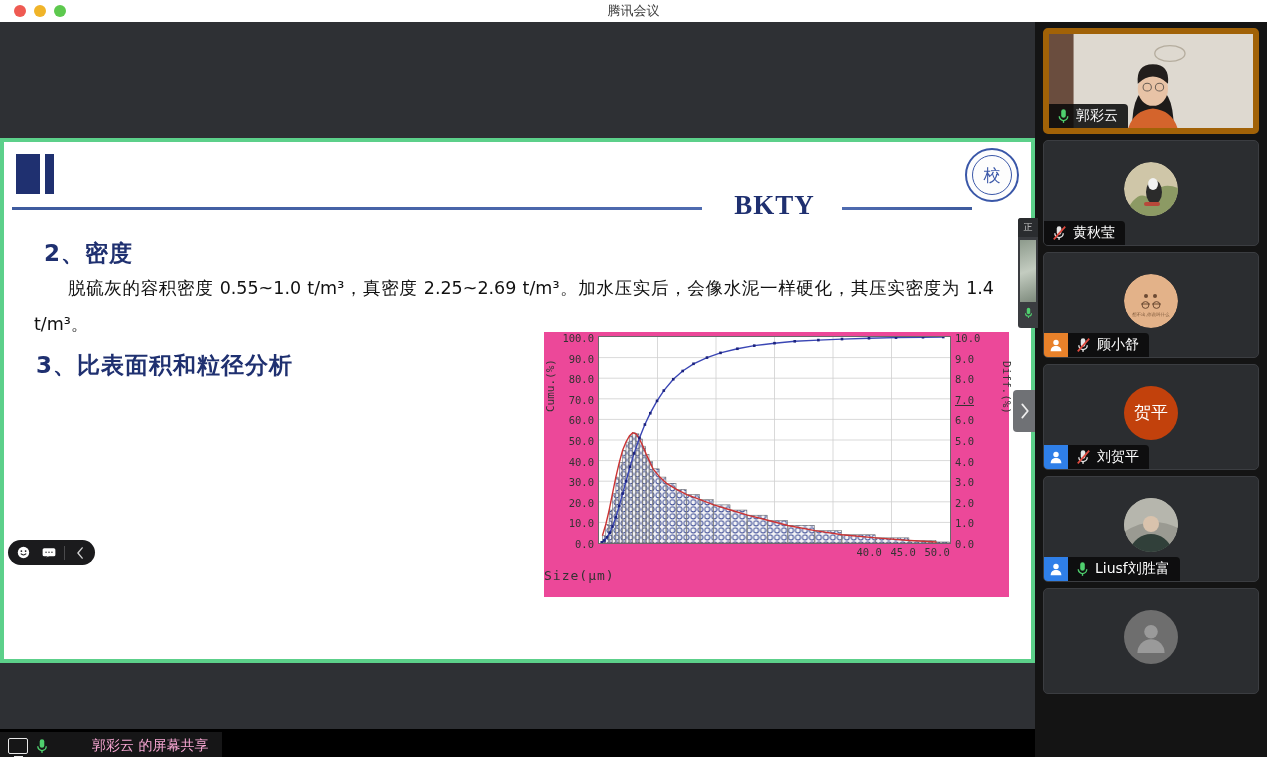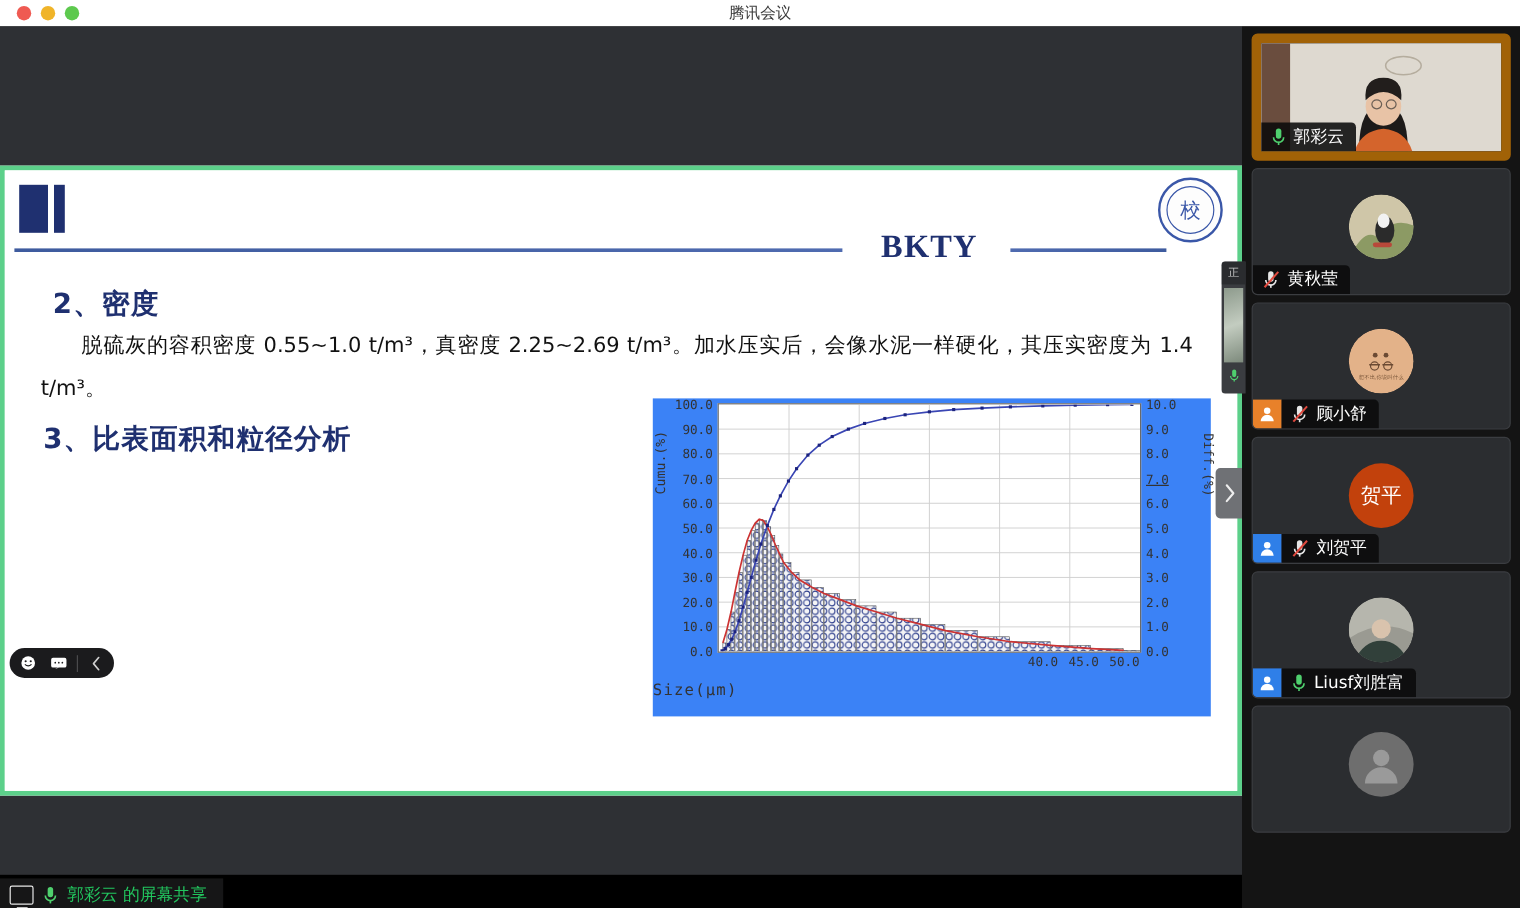--- a/index.html
+++ b/index.html
@@ -105,21 +105,21 @@
     font-family: "DejaVu Sans", sans-serif;
     font-size: 17.5px; line-height: 36px;
     text-align: justify;
   }
   .body-para.p1 { left: 30px; top: 128px; width: 960px; text-indent: 34px; }
   .body-para.p2 { left: 30px; top: 272px; width: 480px; text-indent: 40px; line-height: 34px; }
 
   
   .chart-wrap {
     position: absolute; left: 540px; top: 190px; width: 465px; height: 265px;
-    background: #3b82f6;
+    background: #ec4899;
   }
   .chart-axis-left-title {
     position: absolute; left: 0px; top: 80px;
     font-family: "DejaVu Sans Mono", monospace;
     font-size: 11px; color: #333;
     transform: rotate(-90deg); transform-origin: left top;
     white-space: nowrap;
   }
   .chart-axis-right-title {
     position: absolute; right: -4px; top: 82px;
@@ -218,21 +218,21 @@
   }
 
   
   .share-bar {
     position: absolute; left: 0; top: 710px;
     height: 27px; padding: 0 14px 0 8px;
     background: #161617;
     display: flex; align-items: center; gap: 8px;
     z-index: 28;
   }
-  .share-bar .txt { color: #22c55e; font-size: 14px; font-family: "DejaVu Sans", sans-serif; }
+  .share-bar .txt { color: #f9a8d4; font-size: 14px; font-family: "DejaVu Sans", sans-serif; margin-left: 36px; }
   .share-icon {
     width: 20px; height: 16px; border: 1.6px solid #e8e8e8; border-radius: 2px;
     position: relative;
   }
   .share-icon::after {
     content: ""; position: absolute; left: 5px; bottom: -5px;
     width: 9px; height: 2px; background: #e8e8e8;
   }
 
   
@@ -244,21 +244,21 @@
   }
   .tile {
     position: relative;
     width: 216px; height: 106px;
     background: #2b2d30;
     border-radius: 5px;
     margin-bottom: 6px;
     overflow: hidden;
     border: 1px solid #3b3d41;
   }
-  .tile.speaking { border: 8px solid #a16207; }
+  .tile.speaking { border: 6px solid #a16207; }
   .tile .video-bg { position: absolute; inset: 0; }
   .tile .avatar {
     position: absolute; left: 50%; top: 46%;
     transform: translate(-50%,-50%);
     width: 54px; height: 54px; border-radius: 50%;
     display: flex; align-items: center; justify-content: center;
     font-size: 17px; color: #fff; overflow: hidden;
   }
   .namebar {
     position: absolute; left: 0; bottom: 0;

